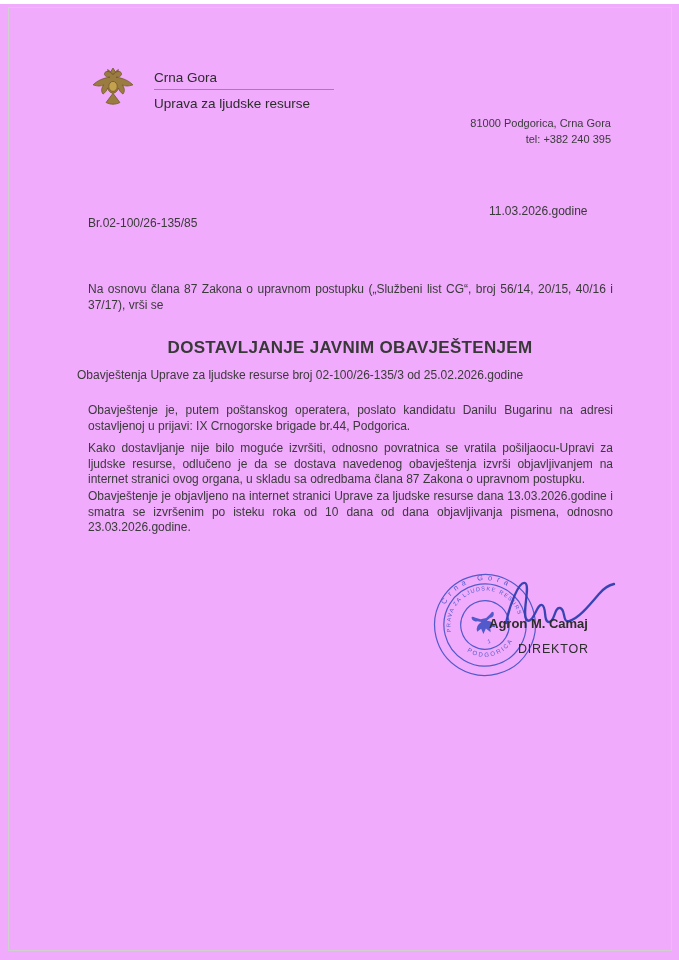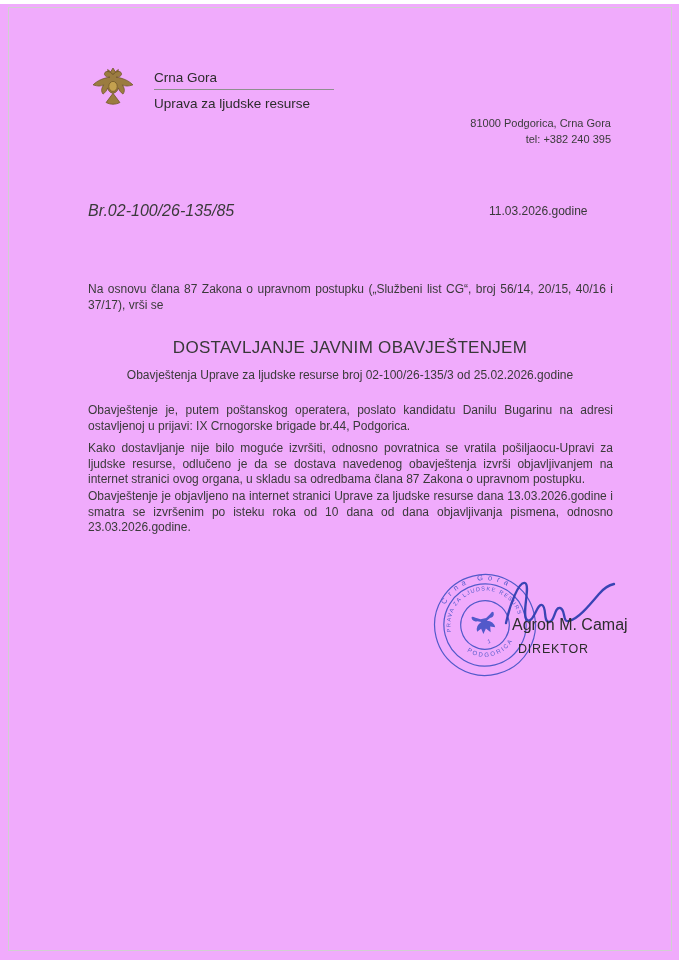--- a/index.html
+++ b/index.html
@@ -12,30 +12,30 @@
   .scan-edge {
     position:absolute; left:8px; top:3px; right:7px; bottom:13px;
     border:1px solid #d0d0d0; pointer-events:none;
   }
   .coat { position:absolute; left:90px; top:61px; width:46px; height:52px; }
   .org { position:absolute; left:154px; top:66px; }
   .org-country { font-size:13.5px; color:#2c2c2c; }
   .org-divider { width:180px; height:1px; background:#8f8f8f; margin:4px 0 6px; }
   .org-name { font-size:13.5px; color:#2c2c2c; }
   .address { position:absolute; right:68px; top:111px; text-align:right; font-size:11px; line-height:16px; color:#3b3b3b; }
-  .ref  { position:absolute; left:88px;  top:198px; font-size:16px;font-style:italic; }
+  .ref  { position:absolute; left:88px;  top:212px; font-size:12px; }
   .date { position:absolute; left:489px; top:200px; font-size:12px; }
   .intro { position:absolute; left:88px; top:278px; width:525px; font-size:12px; line-height:15.5px; text-align:justify; }
-  .title { position:absolute; left:77px; top:334px; width:546px; text-align:center; font-size:17px; letter-spacing:.3px; color:#383838; }
-  .subtitle { position:absolute; left:77px; top:364px; width:546px; text-align:center; font-size:12px; }
+  .title { position:absolute; left:77px; top:334px; width:546px; text-align:center; font-size:17px; letter-spacing:.3px; color:#383838;font-weight:bold; }
+  .subtitle { position:absolute; left:77px; top:364px; width:546px; text-align:left; font-size:12px; }
   .para { position:absolute; left:88px; width:525px; font-size:12px; line-height:15.6px; text-align:justify; }
   .p1 { top:399px; } .p2 { top:437px; } .p3 { top:485px; }
   .stamp { position:absolute; left:429px; top:565px; width:112px; height:112px; transform:rotate(-14deg); opacity:.92; z-index:2; }
   .signature-svg { position:absolute; left:498px; top:567px; width:122px; height:66px; z-index:3; }
-  .sig-name  { position:absolute; left:512px; top:612px; font-size:16px; font-weight:normal; color:#2d2d2d; z-index:4; }
+  .sig-name  { position:absolute; left:489px; top:612px; font-size:13px; font-weight:bold; color:#2d2d2d; z-index:4; }
   .sig-title { position:absolute; left:518px; top:638px; font-size:12.5px; font-weight:normal; letter-spacing:.8px; color:#2d2d2d; z-index:4; }
 </style>
 </head>
 <body>
 
 <div class="page">
   <div class="scan-edge"></div>
 
   <div class="coat">
     <svg viewBox="0 0 60 66" width="46" height="52" aria-hidden="true">

